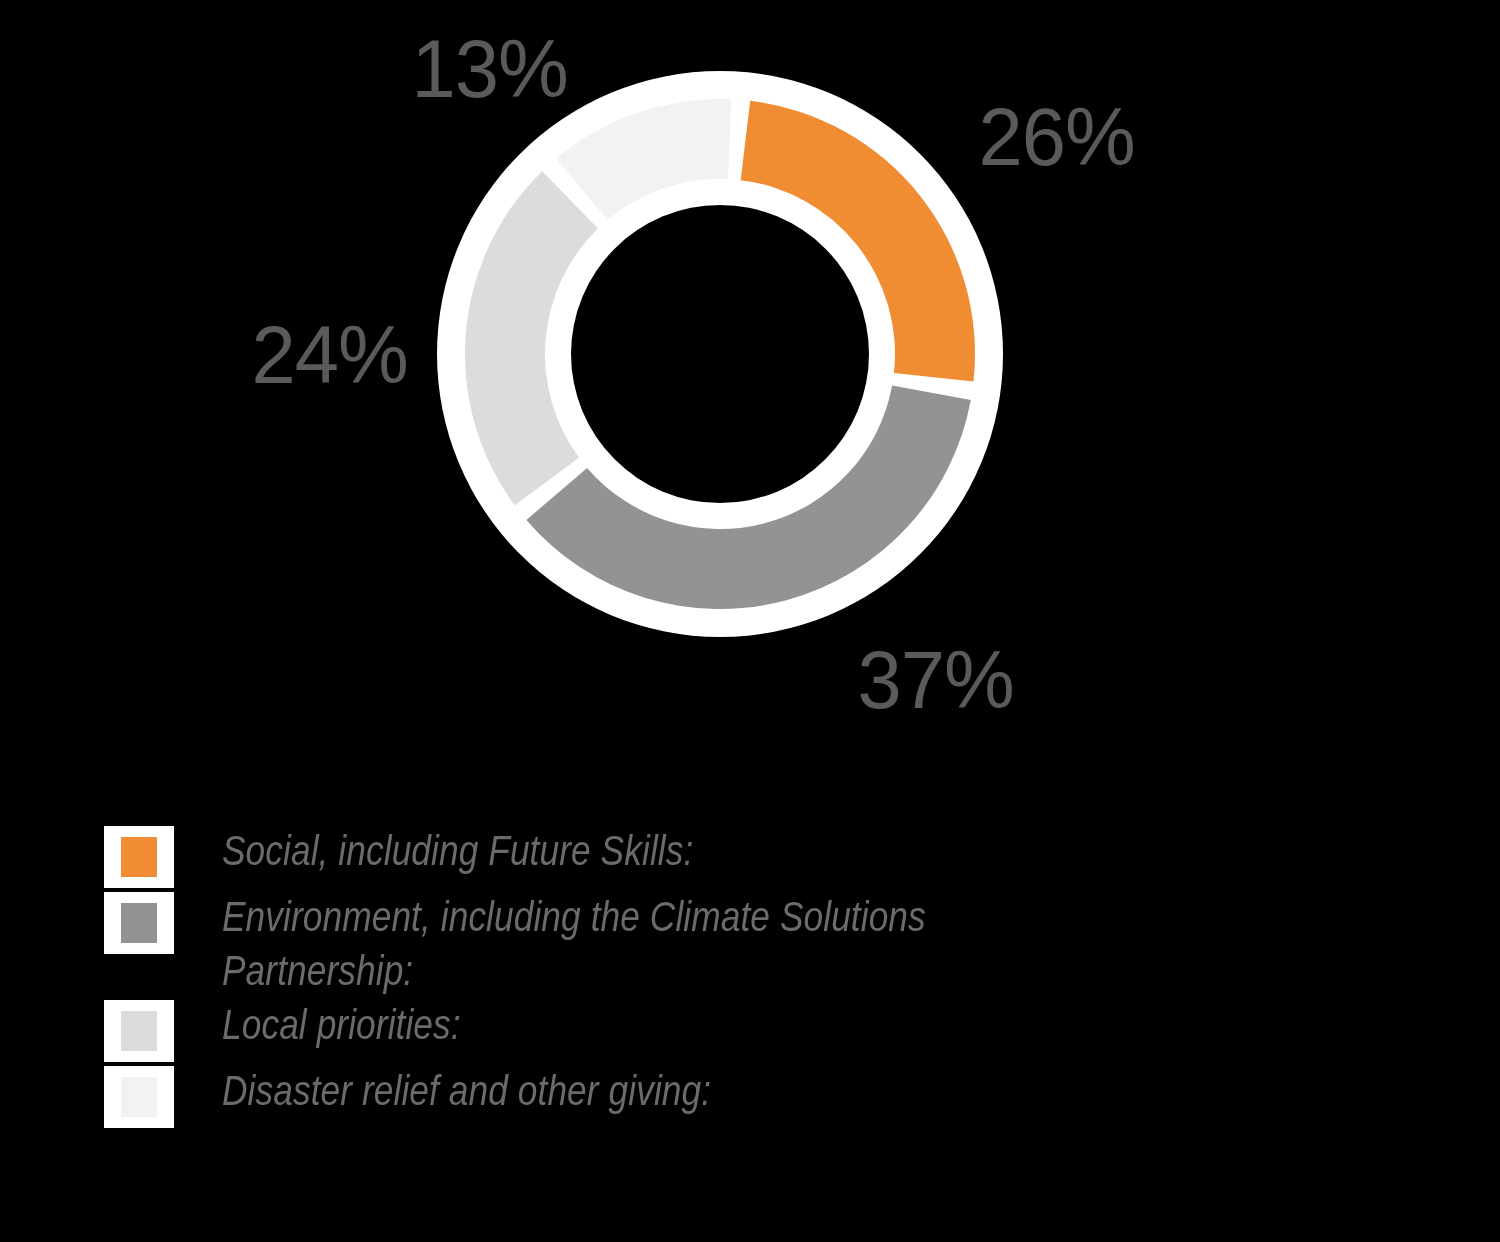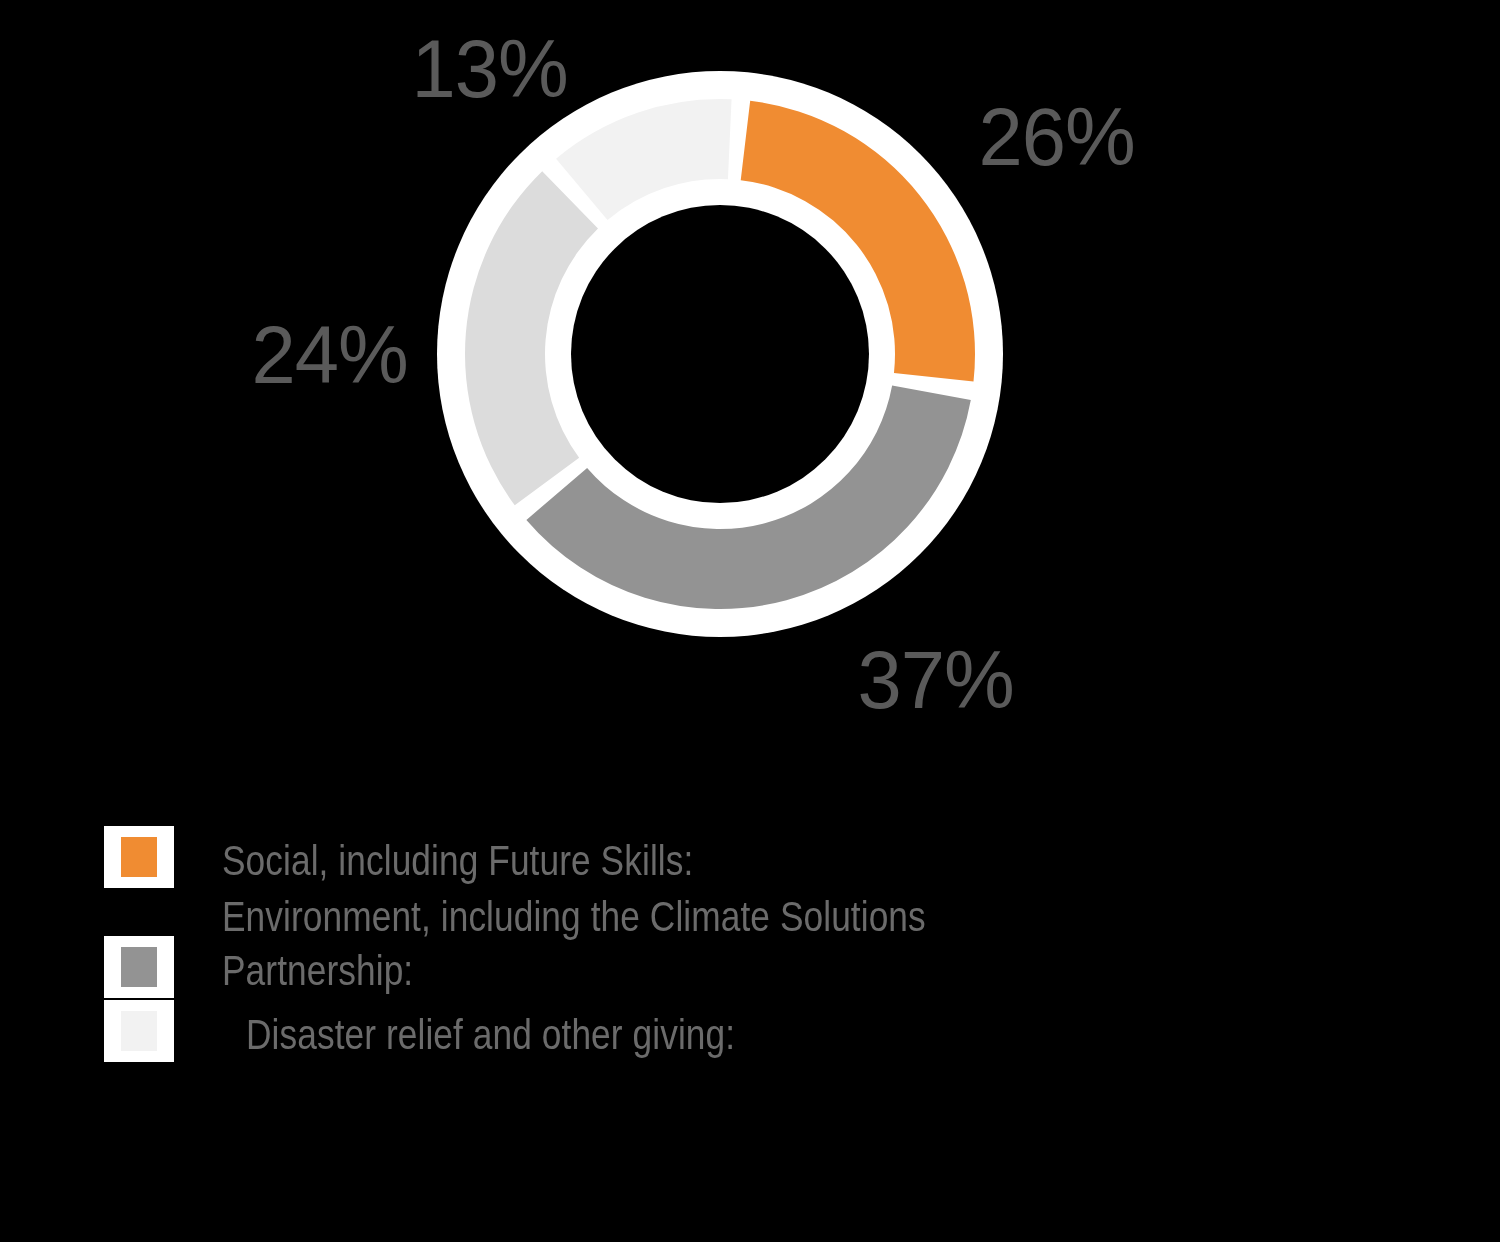--- a/index.html
+++ b/index.html
@@ -54,22 +54,23 @@
 
   
   #legend {
     position: absolute;
     left: 104px;
     top: 826px;
     width: 1340px;
   }
   .legend-row {
     display: flex;
-    align-items: flex-end;
+    align-items: flex-start;
     margin-bottom: 2px;
+    font-style: italic;
   }
   .swatch-box {
     flex: 0 0 auto;
     width: 70px;
     height: 62px;
     background: #ffffff;
     display: flex;
     align-items: center;
     justify-content: center;
     margin-right: 48px;
@@ -89,21 +90,21 @@
     transform-origin: left center;
     width: 119%;
     margin-top: -2px;
     white-space: pre-line;
     -webkit-font-smoothing: antialiased;
   }
   .row-tall .swatch-box { margin-bottom: 0; }
   #legend-row-1 { margin-bottom: 4px; }
   #legend-row-2 { }
   #legend-row-3 { margin-bottom: 4px; }
-  #legend-row-4 { margin-bottom: 0; gap: 24px; }
+  #legend-row-4 { margin-bottom: 0; }
 </style>
 </head>
 <body>
 
 <div id="chart-area">
 
   <svg id="donut-svg" viewBox="0 0 566 566">
 
     <circle cx="283" cy="283" r="283" fill="#ffffff"></circle>
 
@@ -136,20 +137,26 @@
   </div>
 
   <div class="legend-row row-tall" id="legend-row-2">
     <div class="swatch-box">
       <div class="swatch-inner" id="swatch-1" style="background: rgb(147, 147, 147);"></div>
     </div>
     <div class="legend-text">Environment, including the Climate Solutions
 Partnership:</div>
   </div>
 
+  <div class="legend-row" id="legend-row-3">
+    <div class="swatch-box">
+      <div class="swatch-inner" id="swatch-2" style="background: rgb(220, 220, 220);"></div>
+    </div>
+    <div class="legend-text">Local priorities:</div>
+  </div>
 
   <div class="legend-row" id="legend-row-4">
     <div class="swatch-box">
       <div class="swatch-inner" id="swatch-3" style="background: rgb(242, 242, 242);"></div>
     </div>
     <div class="legend-text">Disaster relief and other giving:</div>
   </div>
 
 </div>
 

